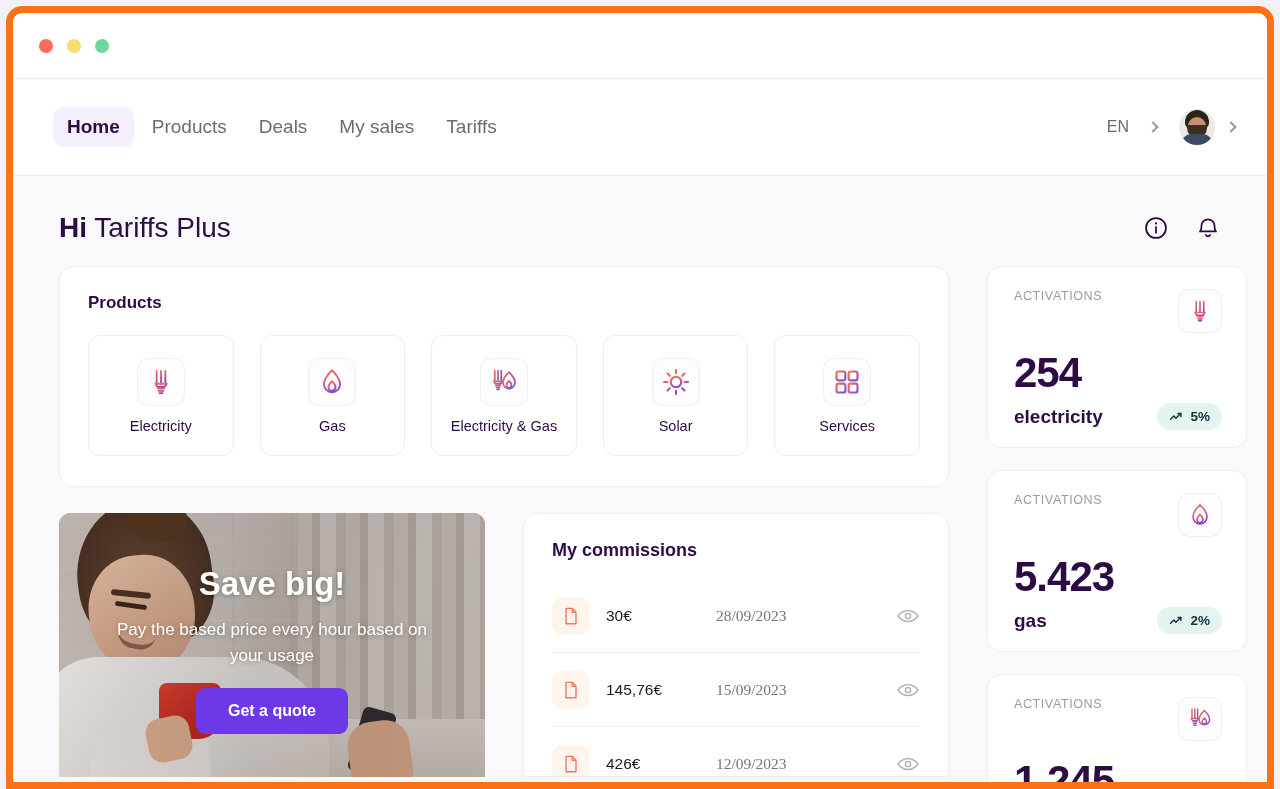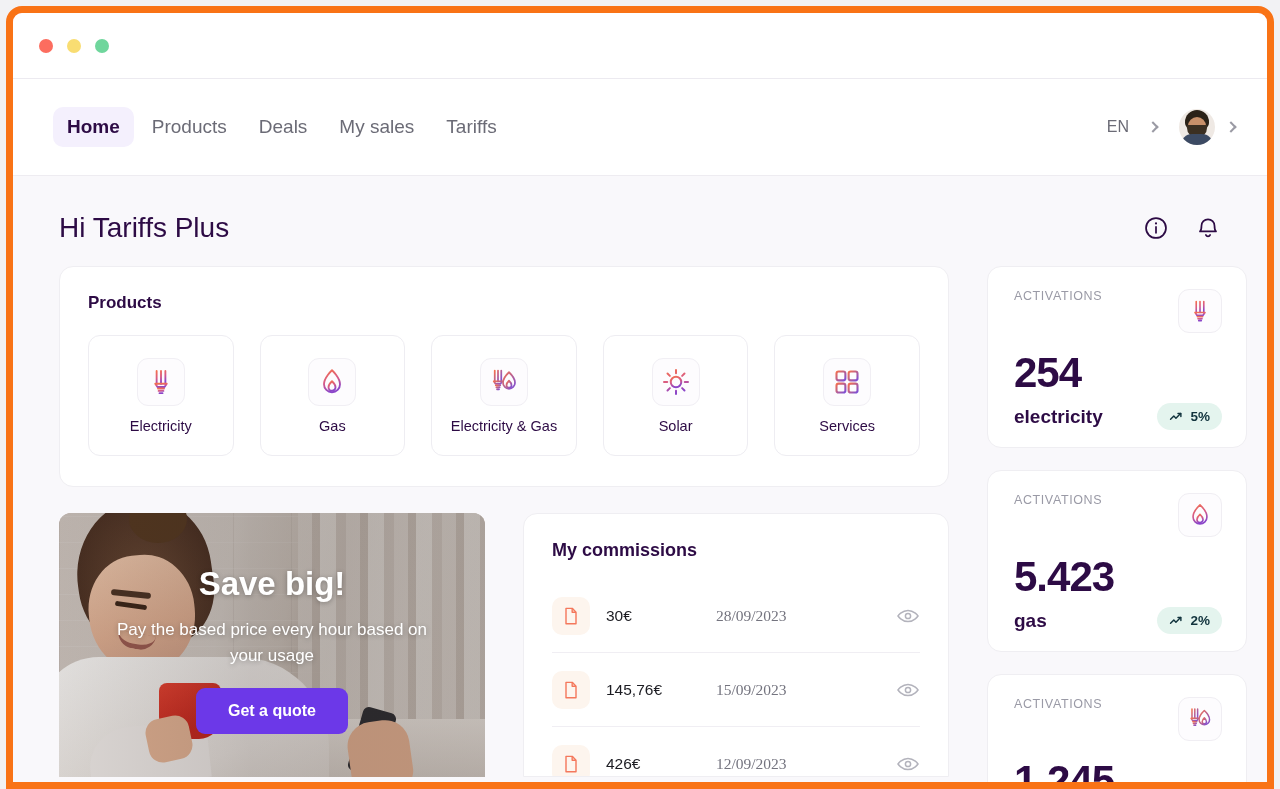--- a/index.html
+++ b/index.html
@@ -109,21 +109,21 @@
   }
   .greeting-row {
     display: flex; align-items: center;
     padding-top: 36px;
     padding-bottom: 22px;
   }
   .greeting {
     font-size: 28px;
     color: #2d0b45;
   }
-  .greeting b { font-weight: normal; }
+  .greeting b { font-weight: bold; }
   .greeting span.name { font-weight: normal; }
   .greeting-icons { margin-left: auto; display: flex; align-items: center; gap: 26px; }
   .icon-btn { cursor: pointer; line-height: 0; }
 
   
   .cols { display: flex; gap: 38px; align-items: flex-start; }
   .col-left { width: 890px; flex: none; }
   .col-right { width: 260px; flex: none; }
 
   .card {

